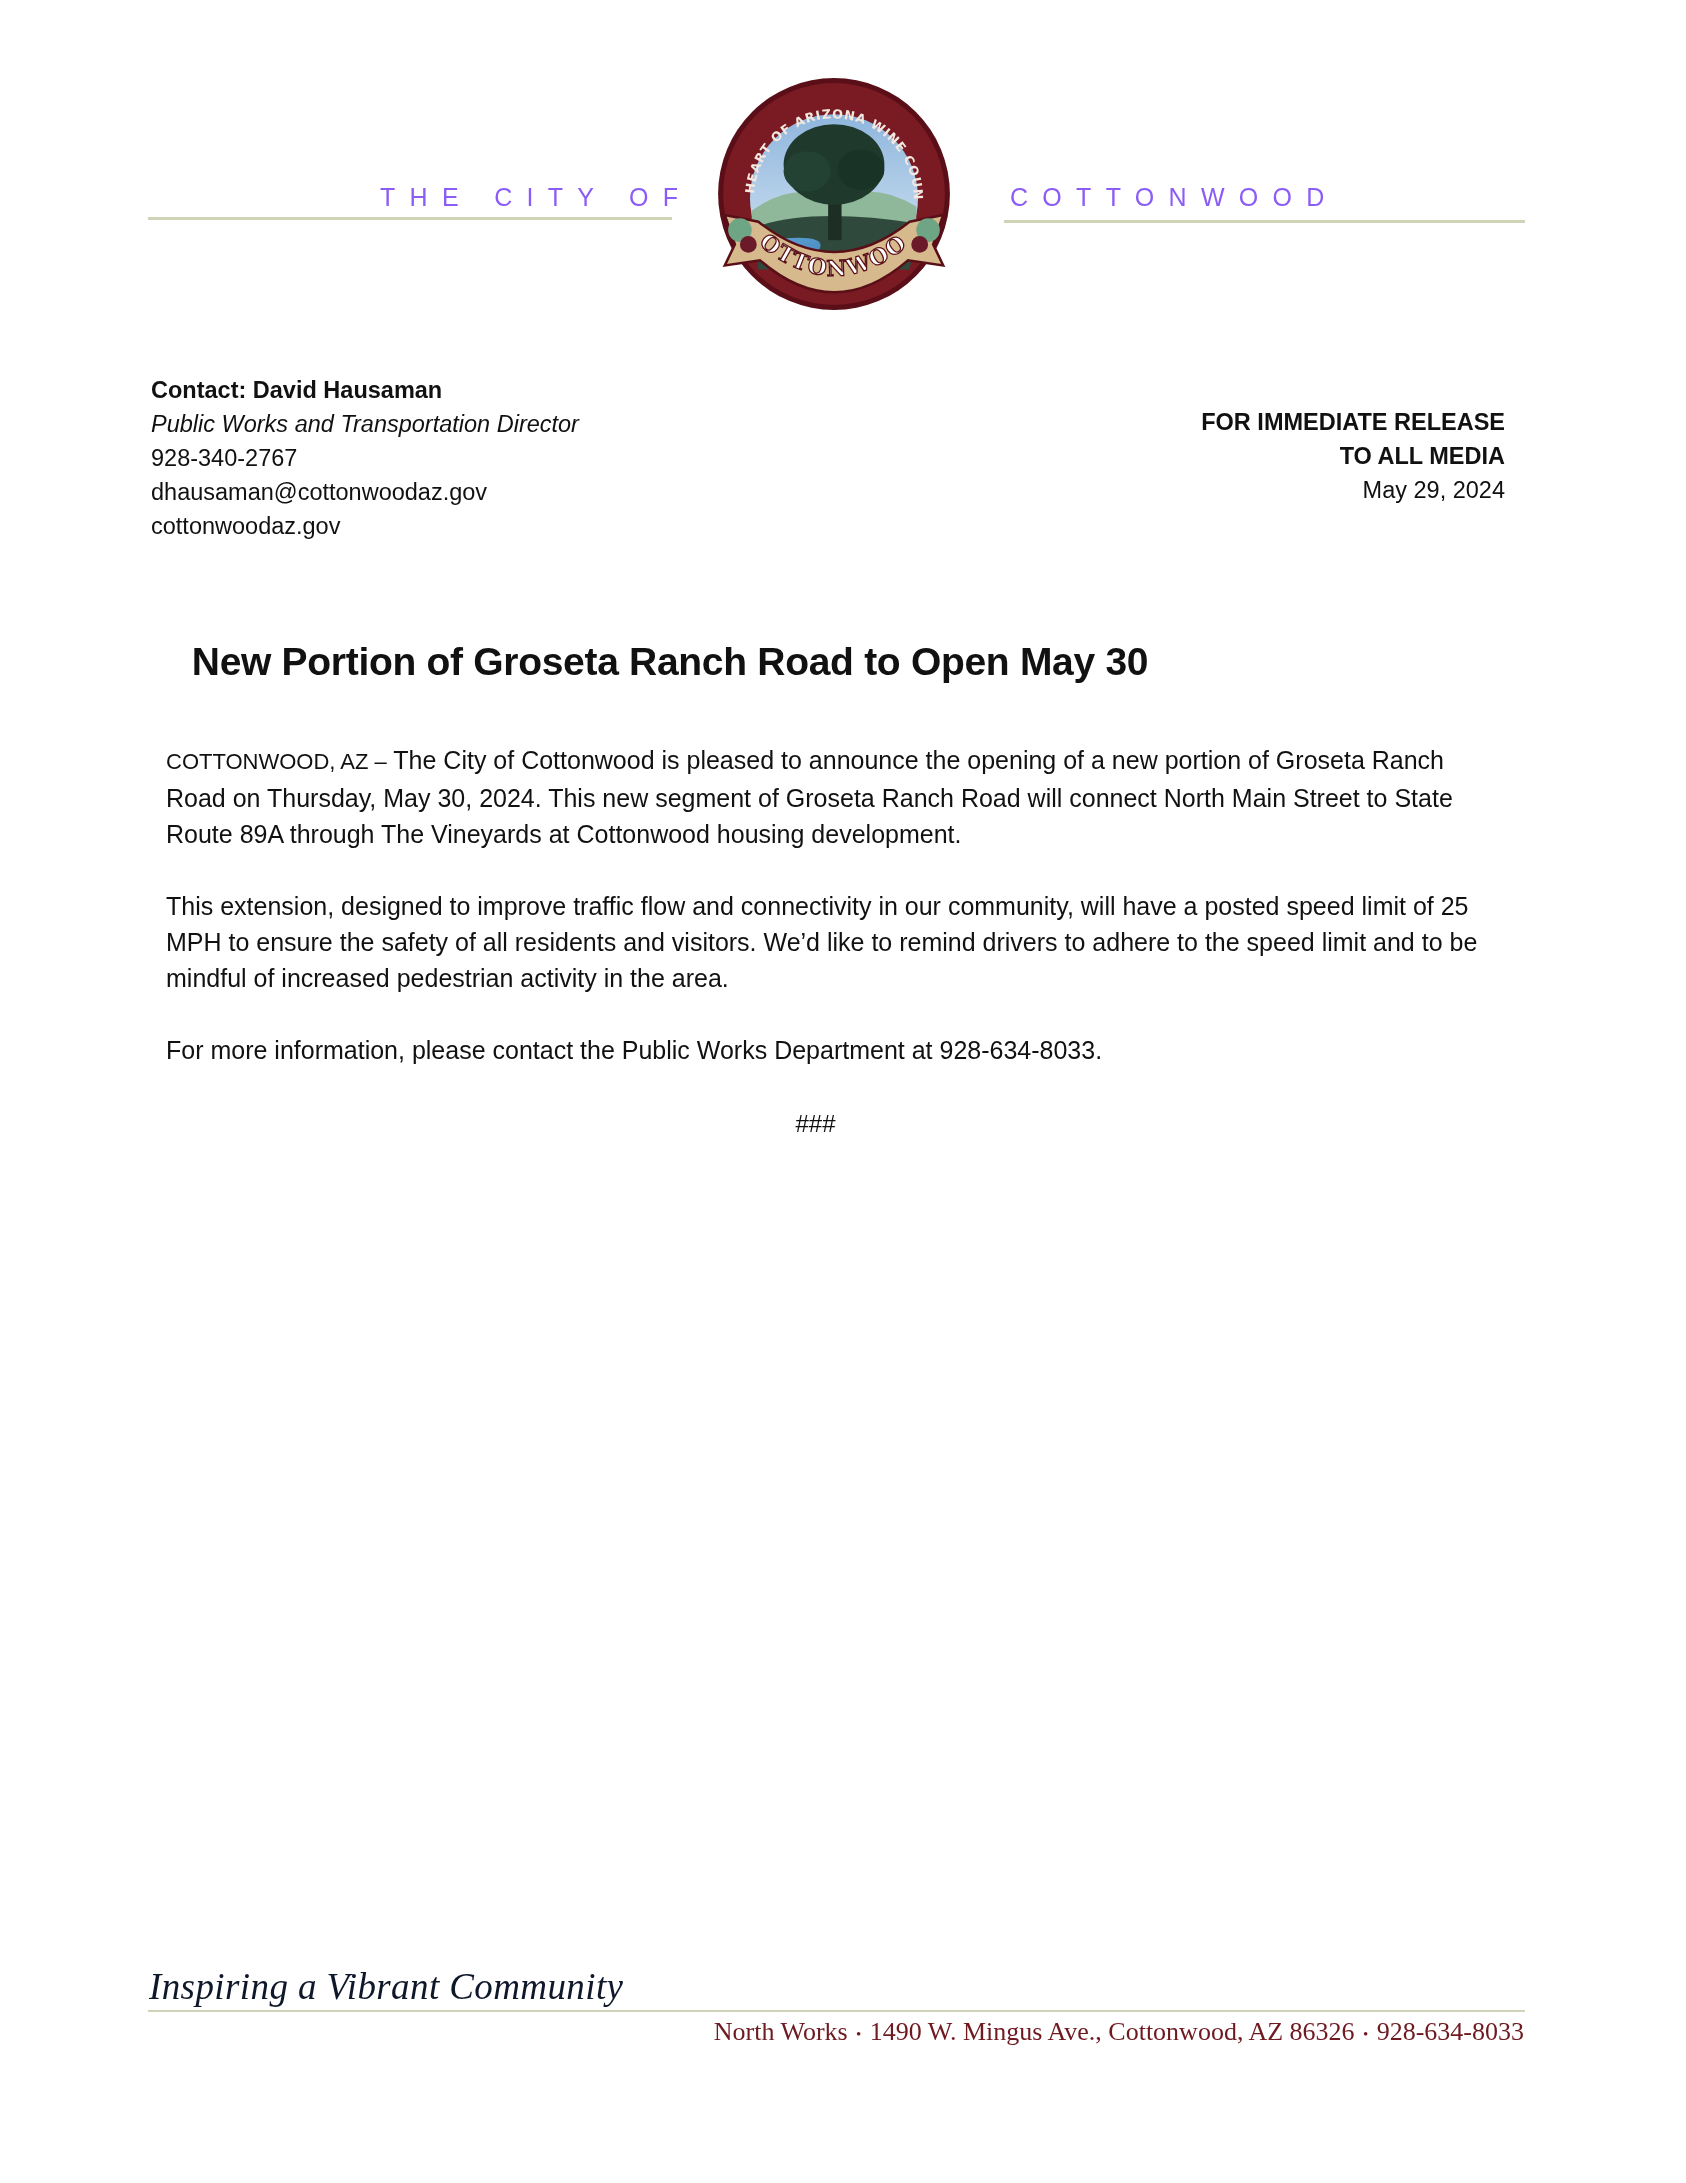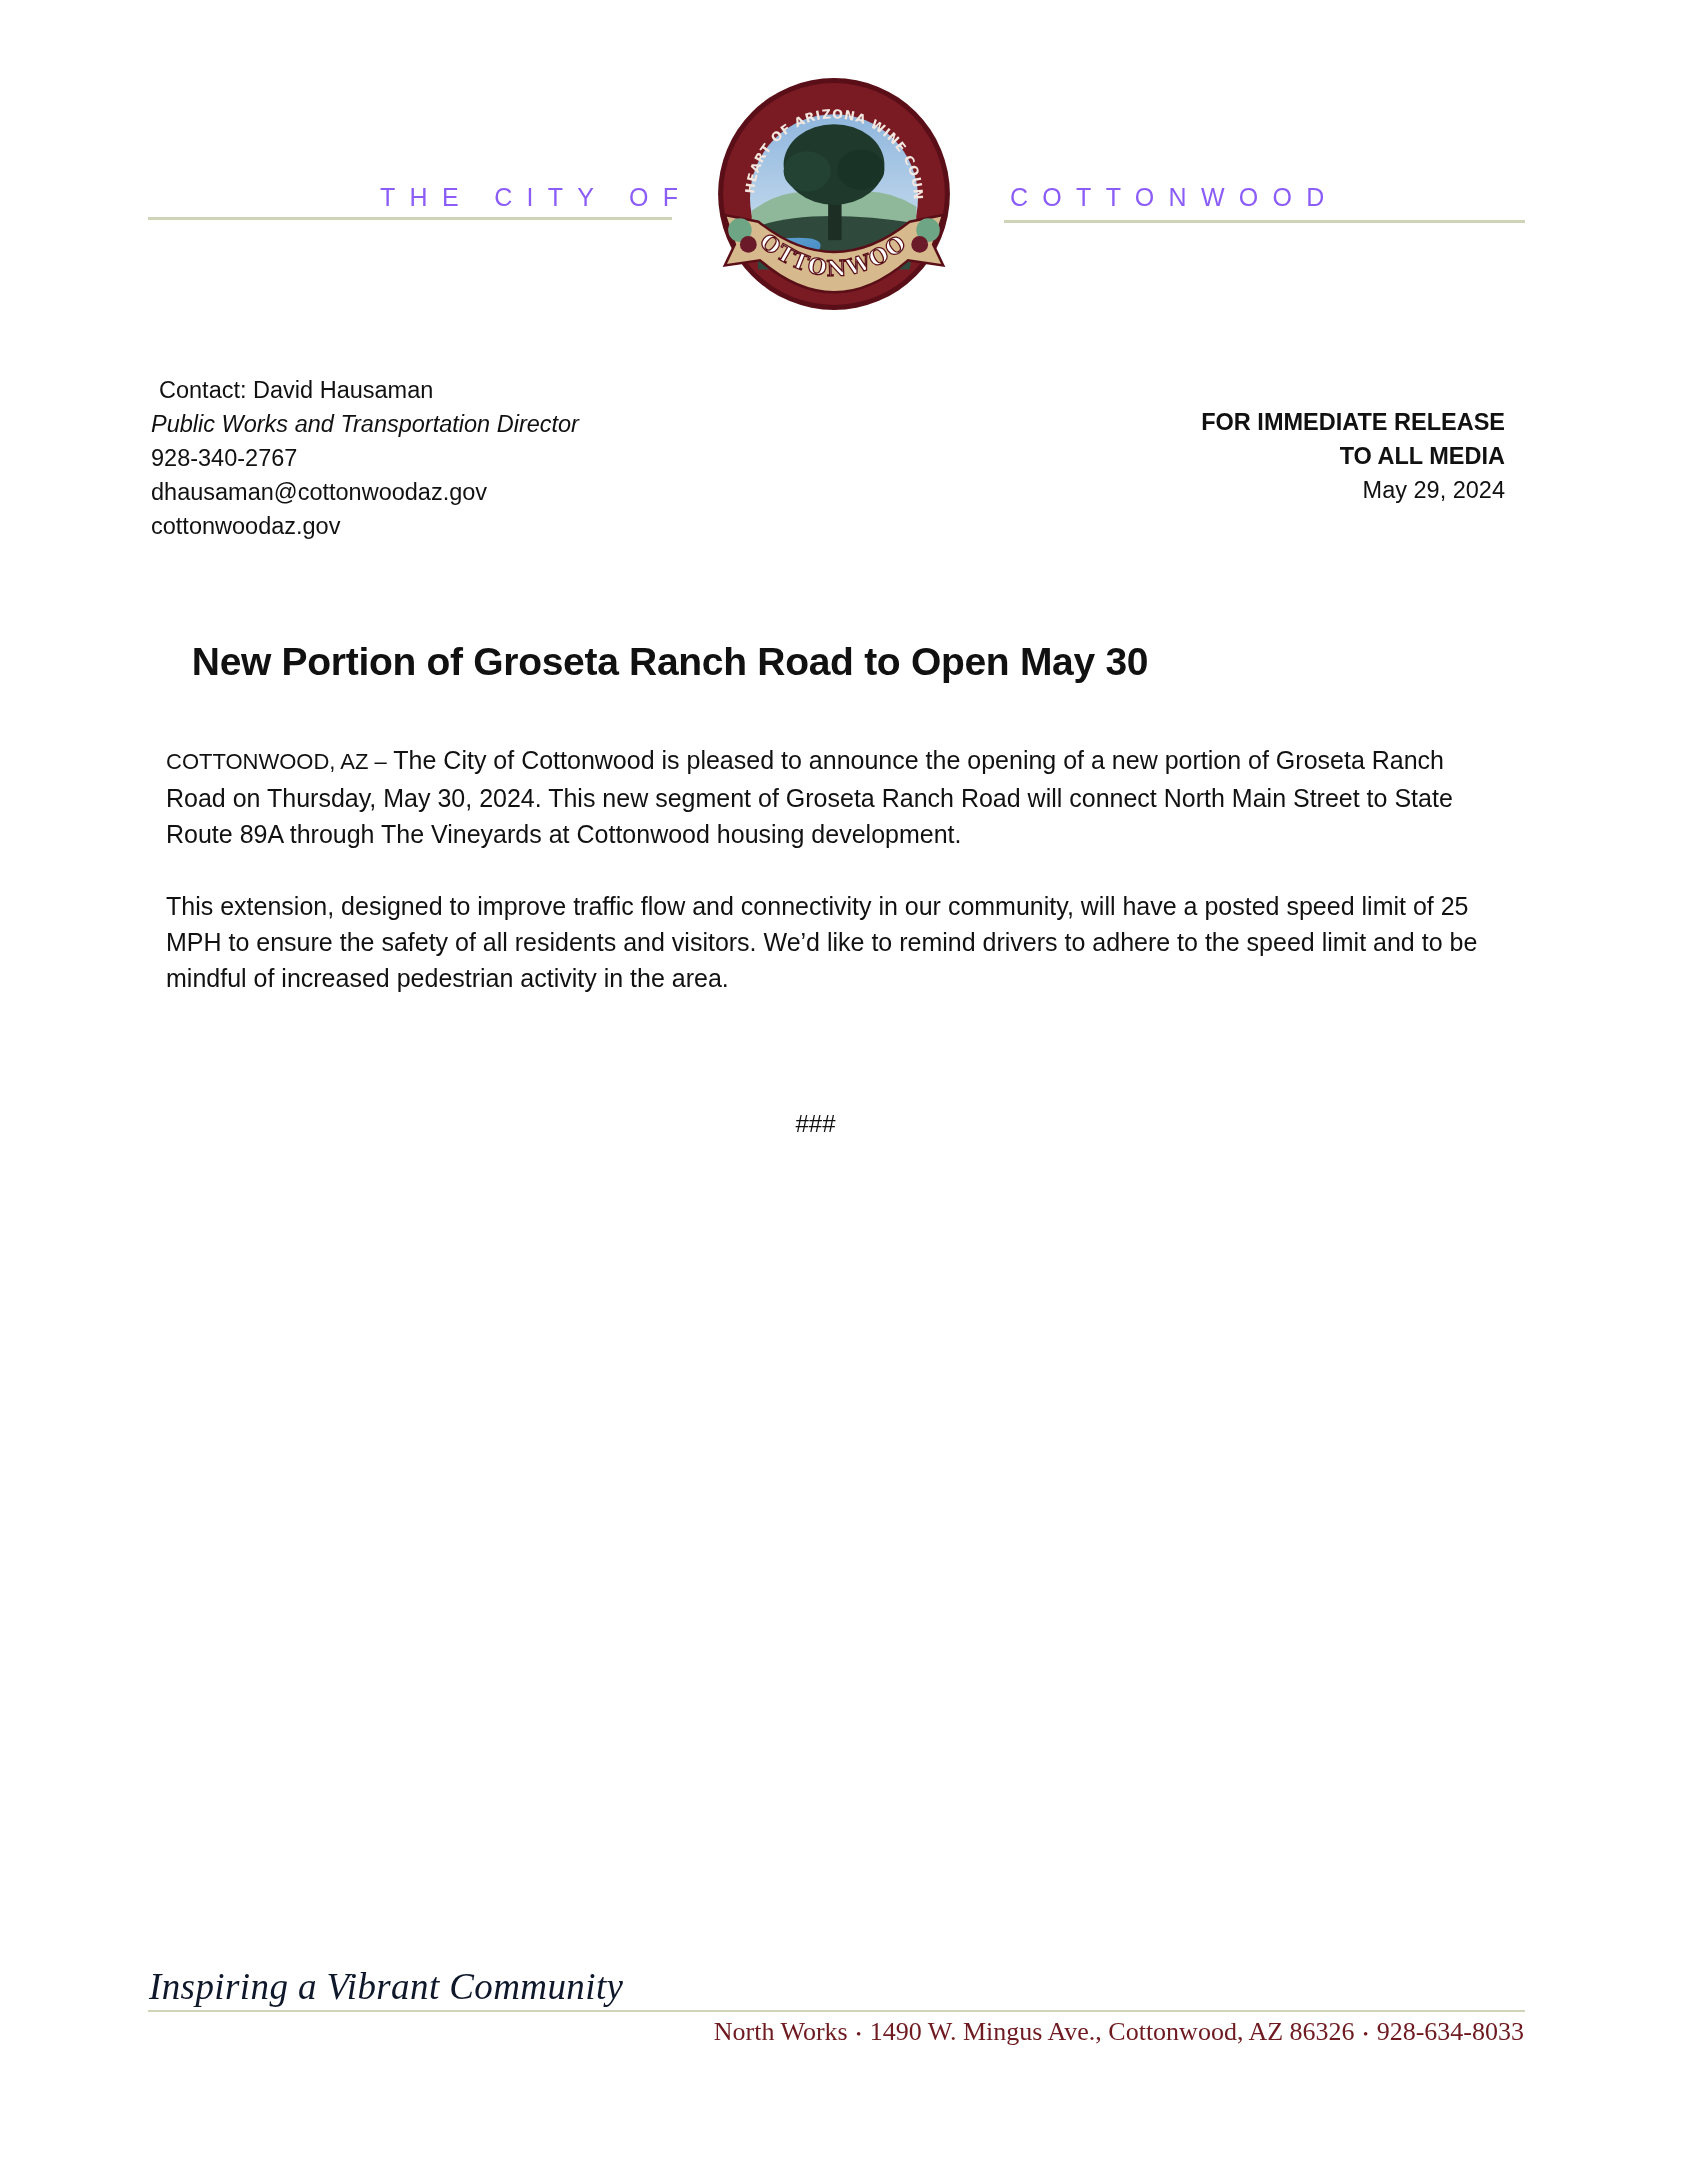--- a/index.html
+++ b/index.html
@@ -11,21 +11,21 @@
              font-size:25px; letter-spacing:14.3px; color:#8b5cf6; font-weight:normal; }
   .lh-left { left:380px; }
   .lh-right { left:1010px; }
   .lh-rule { position:absolute; height:2.5px; background:#cfd4b8; }
   .lh-rule-left { left:148px; top:217px; width:524px; }
   .lh-rule-right { left:1004px; top:220px; width:521px; }
   .seal { position:absolute; left:708px; top:72px; width:252px; height:244px; }
 
   
   .contact { position:absolute; left:151px; top:373px; font-size:23.5px; line-height:34px; }
-  .contact .name { font-weight:normal;margin-left:8px; }
+  .contact .name { font-weight:bold; }
   .contact .role { font-style:italic; }
   .release { position:absolute; right:182px; top:373px; font-size:23.5px; line-height:34px; text-align:right;margin-top:32px; }
   .release .b { font-weight:bold; }
 
   
   .headline { position:absolute; left:0; width:1340px; top:640px; text-align:center;
               font-size:39px; font-weight:bold; letter-spacing:-0.3px; }
 
   
   .body { position:absolute; left:151px; width:1354px; top:742px; font-size:25px; line-height:36px; }
@@ -106,20 +106,21 @@
   <div class="b">FOR IMMEDIATE RELEASE</div>
   <div class="b">TO ALL MEDIA</div>
   <div>May 29, 2024</div>
 </div>
 
 <div class="headline">New Portion of Groseta Ranch Road to Open May 30</div>
 
 <div class="body">
   <p><span class="dateline">COTTONWOOD, AZ –</span><span> The City of Cottonwood is pleased to announce the opening of a new portion of Groseta Ranch Road on Thursday, May 30, 2024. This new segment of Groseta Ranch Road will connect North Main Street to State Route 89A through The Vineyards at Cottonwood housing development.</span></p>
   <p>This extension, designed to improve traffic flow and connectivity in our community, will have a posted speed limit of 25 MPH to ensure the safety of all residents and visitors. We’d like to remind drivers to adhere to the speed limit and to be mindful of increased pedestrian activity in the area.</p>
+  <p>For more information, please contact the Public Works Department at 928-634-8033.</p>
 </div>
 <div class="end-mark">###</div>
 
 <div class="tagline">Inspiring a Vibrant Community</div>
 <div class="footer-rule"></div>
 <div class="footer-addr">
   <span>North Works</span><span class="bullet">•</span><span>1490 W. Mingus Ave., Cottonwood, AZ 86326</span><span class="bullet">•</span><span>928-634-8033</span>
 </div>
 
 

